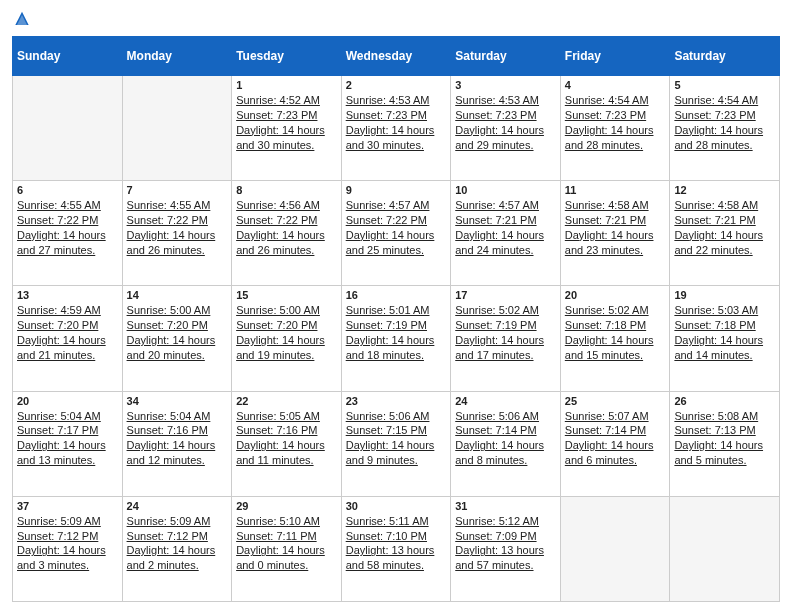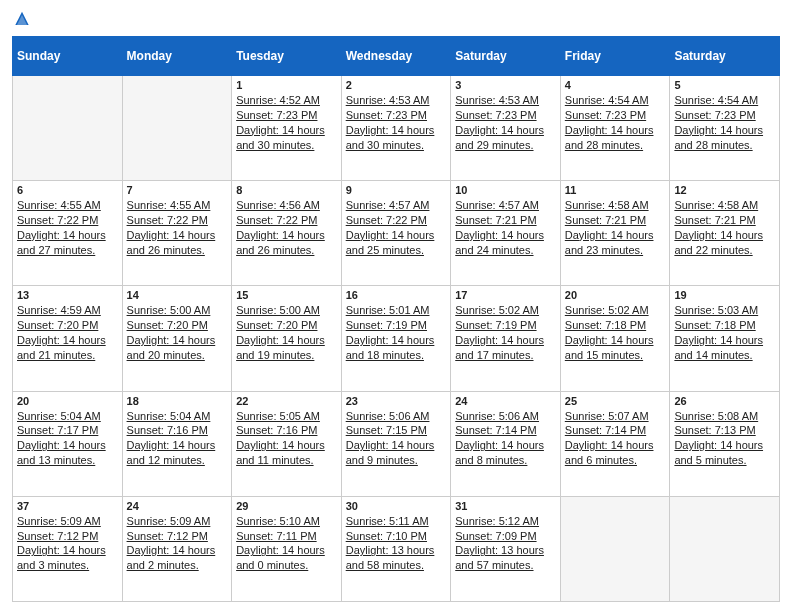--- a/index.html
+++ b/index.html
@@ -216,21 +216,21 @@
             <span class="day-number">19</span>
             <div class="cell-text">Sunrise: 5:03 AM<br>Sunset: 7:18 PM<br>Daylight: 14 hours and 14 minutes.</div>
           </td>
         </tr>
         <tr>
           <td>
             <span class="day-number">20</span>
             <div class="cell-text">Sunrise: 5:04 AM<br>Sunset: 7:17 PM<br>Daylight: 14 hours and 13 minutes.</div>
           </td>
           <td>
-            <span class="day-number">18</span>
+            <span class="day-number">34</span>
             <div class="cell-text">Sunrise: 5:04 AM<br>Sunset: 7:16 PM<br>Daylight: 14 hours and 12 minutes.</div>
           </td>
           <td>
             <span class="day-number">22</span>
             <div class="cell-text">Sunrise: 5:05 AM<br>Sunset: 7:16 PM<br>Daylight: 14 hours and 11 minutes.</div>
           </td>
           <td>
             <span class="day-number">23</span>
             <div class="cell-text">Sunrise: 5:06 AM<br>Sunset: 7:15 PM<br>Daylight: 14 hours and 9 minutes.</div>
           </td>

